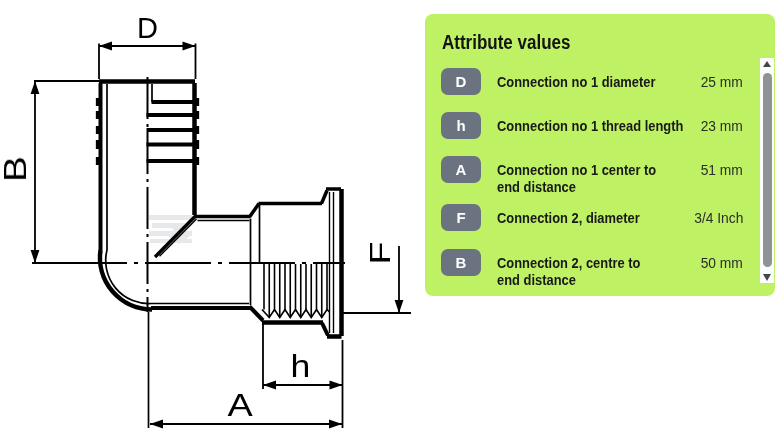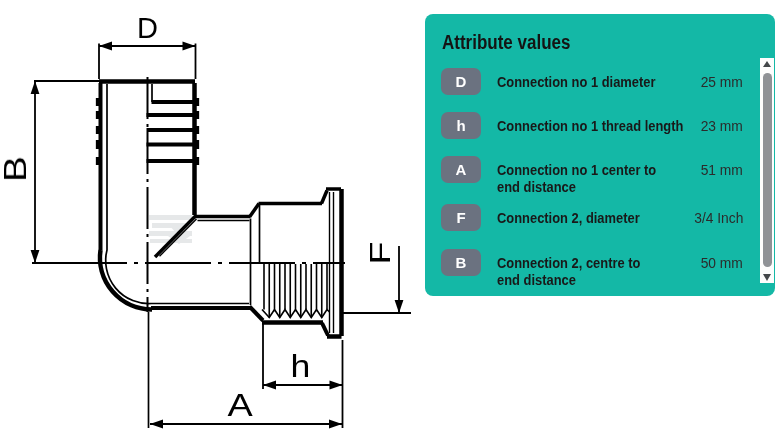--- a/index.html
+++ b/index.html
@@ -1,19 +1,19 @@
 <!DOCTYPE html>
 <html><head>
 <meta charset="utf-8">
 <style>
   html,body{margin:0;padding:0;background:#fff;width:784px;height:443px;overflow:hidden;}
   *{box-sizing:border-box;}
   body{font-family:"Liberation Sans", sans-serif;}
   #stage{position:relative;width:784px;height:443px;}
-  .panel{position:absolute;left:425px;top:14px;width:350px;height:282px;background:#14b8a6;border-radius:8px;}
+  .panel{position:absolute;left:425px;top:14px;width:350px;height:282px;background:#bef264;border-radius:8px;}
   .title{position:absolute;left:17px;top:17px;font-size:20px;font-weight:bold;color:#141414;transform:scaleX(0.85);transform-origin:left top;white-space:nowrap;}
   .badge{position:absolute;width:40px;height:27px;background:#6b7280;border-radius:7px;color:#fff;font-size:15px;font-weight:bold;display:flex;align-items:center;justify-content:center;}
   .lbl{position:absolute;left:72px;font-size:14.5px;font-weight:bold;color:#191919;line-height:17px;transform:scaleX(0.89);transform-origin:left top;white-space:nowrap;}
   .val{position:absolute;right:32px;font-size:15px;color:#2b2b2b;transform:scaleX(0.92);transform-origin:right top;white-space:nowrap;}
   .track{position:absolute;left:335px;top:44px;width:14px;height:225px;background:#fdfdfd;}
   .thumb{position:absolute;left:337.5px;top:58.5px;width:9px;height:194px;background:#8f9296;border-radius:4.5px;}
   .tri-up{position:absolute;left:337.5px;top:46.5px;width:0;height:0;border-left:4.5px solid transparent;border-right:4.5px solid transparent;border-bottom:6.5px solid #43474a;}
   .tri-dn{position:absolute;left:338px;top:260px;width:0;height:0;border-left:4.5px solid transparent;border-right:4.5px solid transparent;border-top:7px solid #43474a;}
 </style>
 </head>

